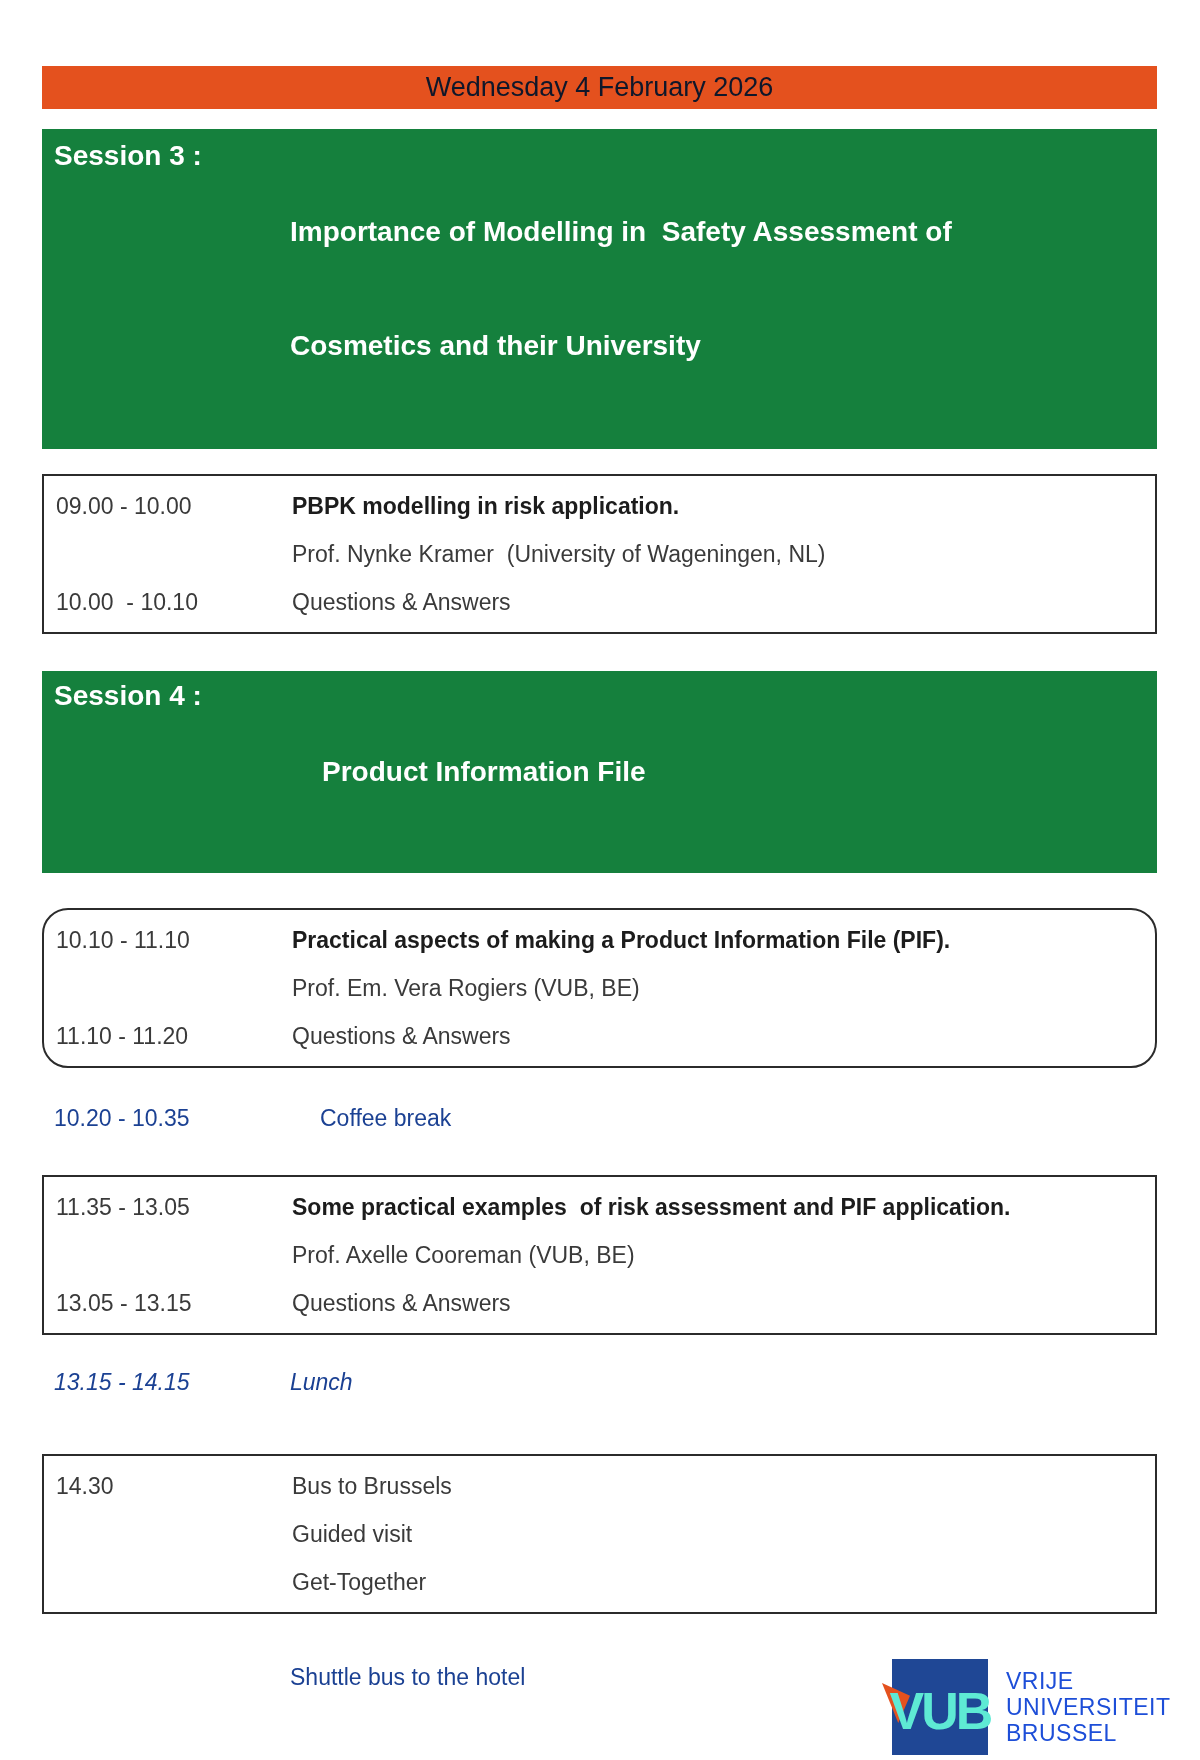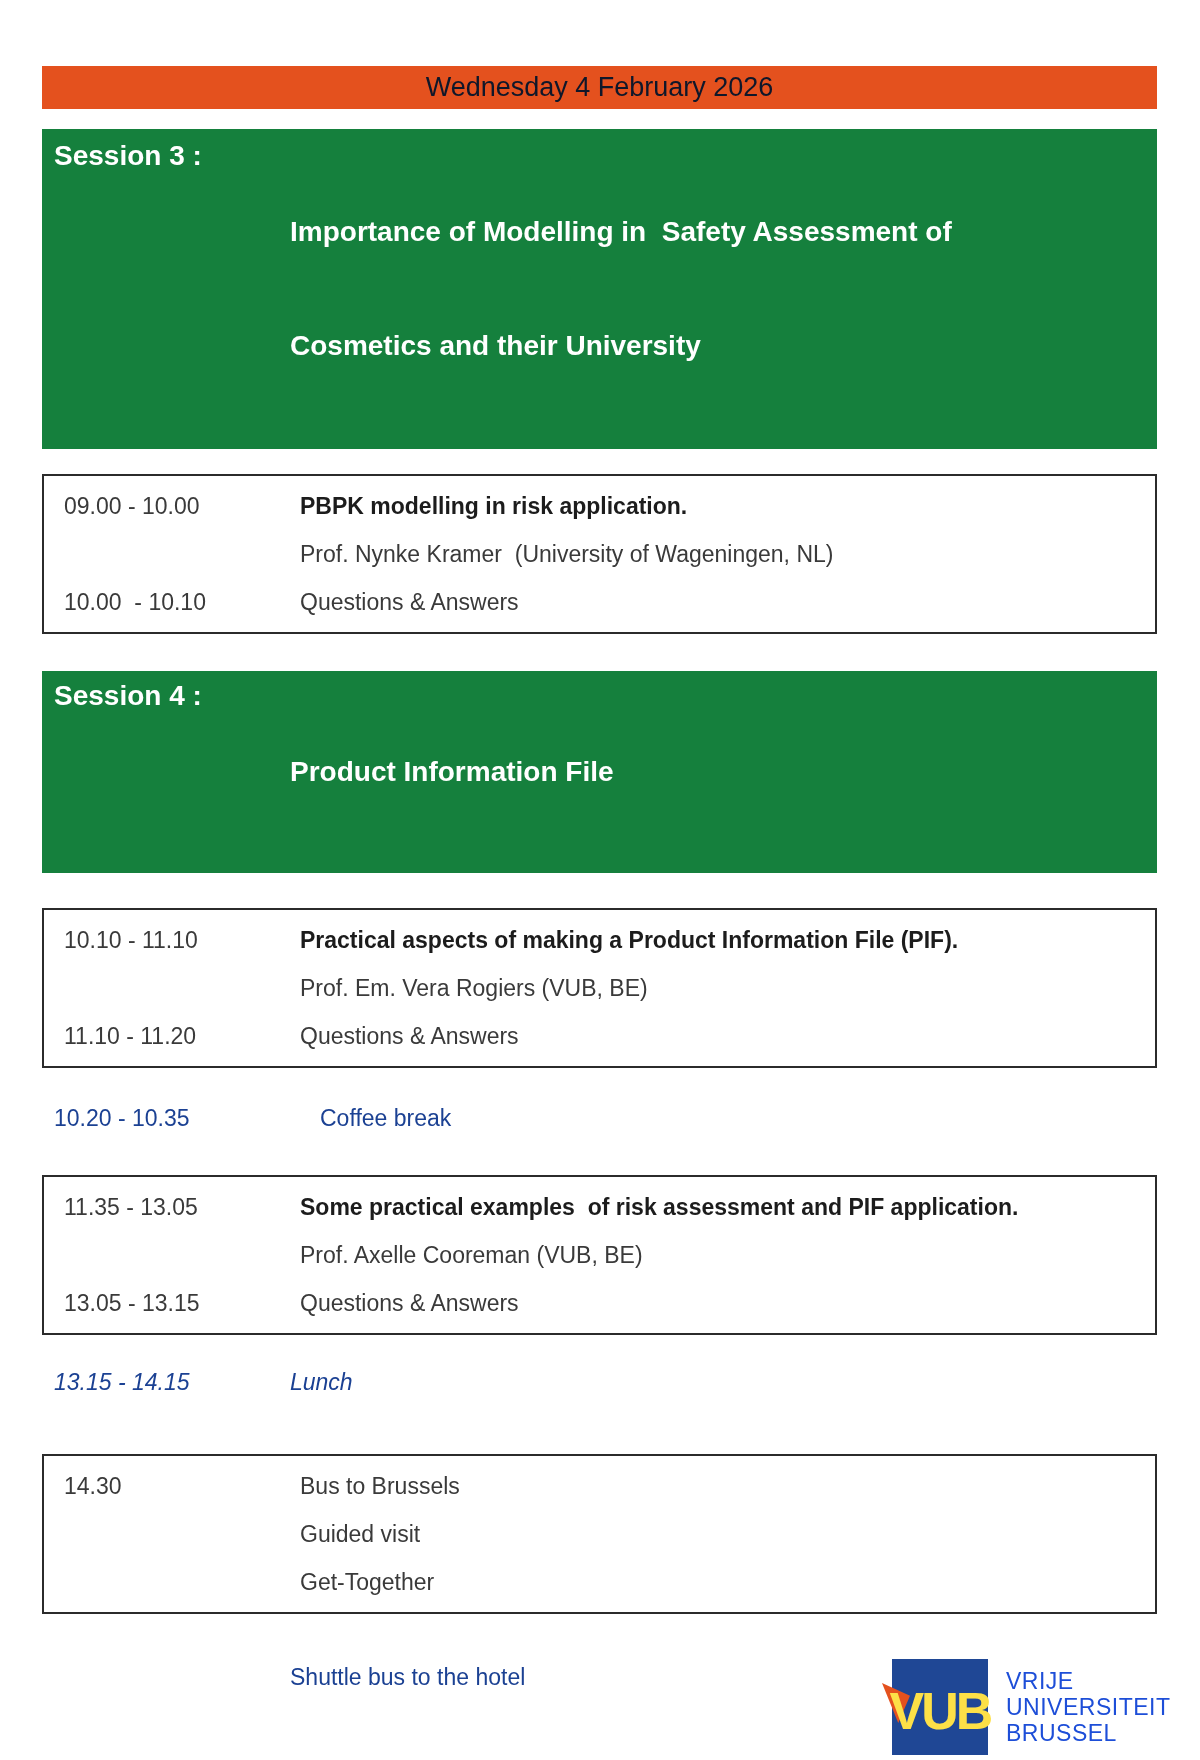--- a/index.html
+++ b/index.html
@@ -27,31 +27,31 @@
   
   .session-bar {
     background:#15803d;
     color:#ffffff;
     font-weight:bold;
     font-size:28px;
     display:flex;
     line-height:38px;
   }
   .session-bar.two-line { margin-top:20px; padding:8px 0 8px 12px; }
-  .session-bar.one-line { margin-top:37px; padding:6px 5px 6px 12px; }
+  .session-bar.one-line { margin-top:37px; padding:6px 5px 6px 12px;gap:32px; }
   .session-label { width:236px; flex-shrink:0; }
   .session-title { flex:1; white-space:pre-wrap; }
   
   .sched-table {
     border:2px solid #2b2b2b;
-    padding:6px 8px;
+    padding:6px 0;
     background:#ffffff;
   }
   .t1 { margin-top:25px; }
-  .t2 { margin-top:35px; }
+  .t2 { margin-top:35px;border-radius:26px; }
   .t3 { margin-top:32px; }
   .t4 { margin-top:47px; }
   .sched-line { display:flex; line-height:48px; font-size:23px; }
   .cell-time { width:236px; padding-left:12px; flex-shrink:0; white-space:pre-wrap; }
   .cell-text { flex:1; white-space:pre-wrap; }
   .bold { font-weight:bold; color:#1c1c1c; }
   
   .break-line { display:flex; line-height:50px; font-size:23px; color:#1B4193; }
   .b1 { margin-top:25px;gap:30px; }
   .b2 { margin-top:22px;font-style:italic; }
@@ -63,21 +63,21 @@
     position:relative;
     display:flex; align-items:center; justify-content:center;
   }
   .logo-wedge {
     position:absolute; left:-10px; top:24px;
     width:28px; height:40px;
     background:#E4511E;
     clip-path:polygon(0 0, 100% 32%, 58% 100%);
   }
   .logo-vub {
-    color:#fde047; font-weight:bold;
+    color:#5eead4; font-weight:bold;
     font-size:52px; letter-spacing:-3px;
     margin-top:8px;
     position:relative; z-index:1;
   }
   .logo-word {
     margin-left:18px;
     color:#1d4ed8;
     font-size:23px; line-height:26px;
     letter-spacing:0.5px;
     align-self:center;

